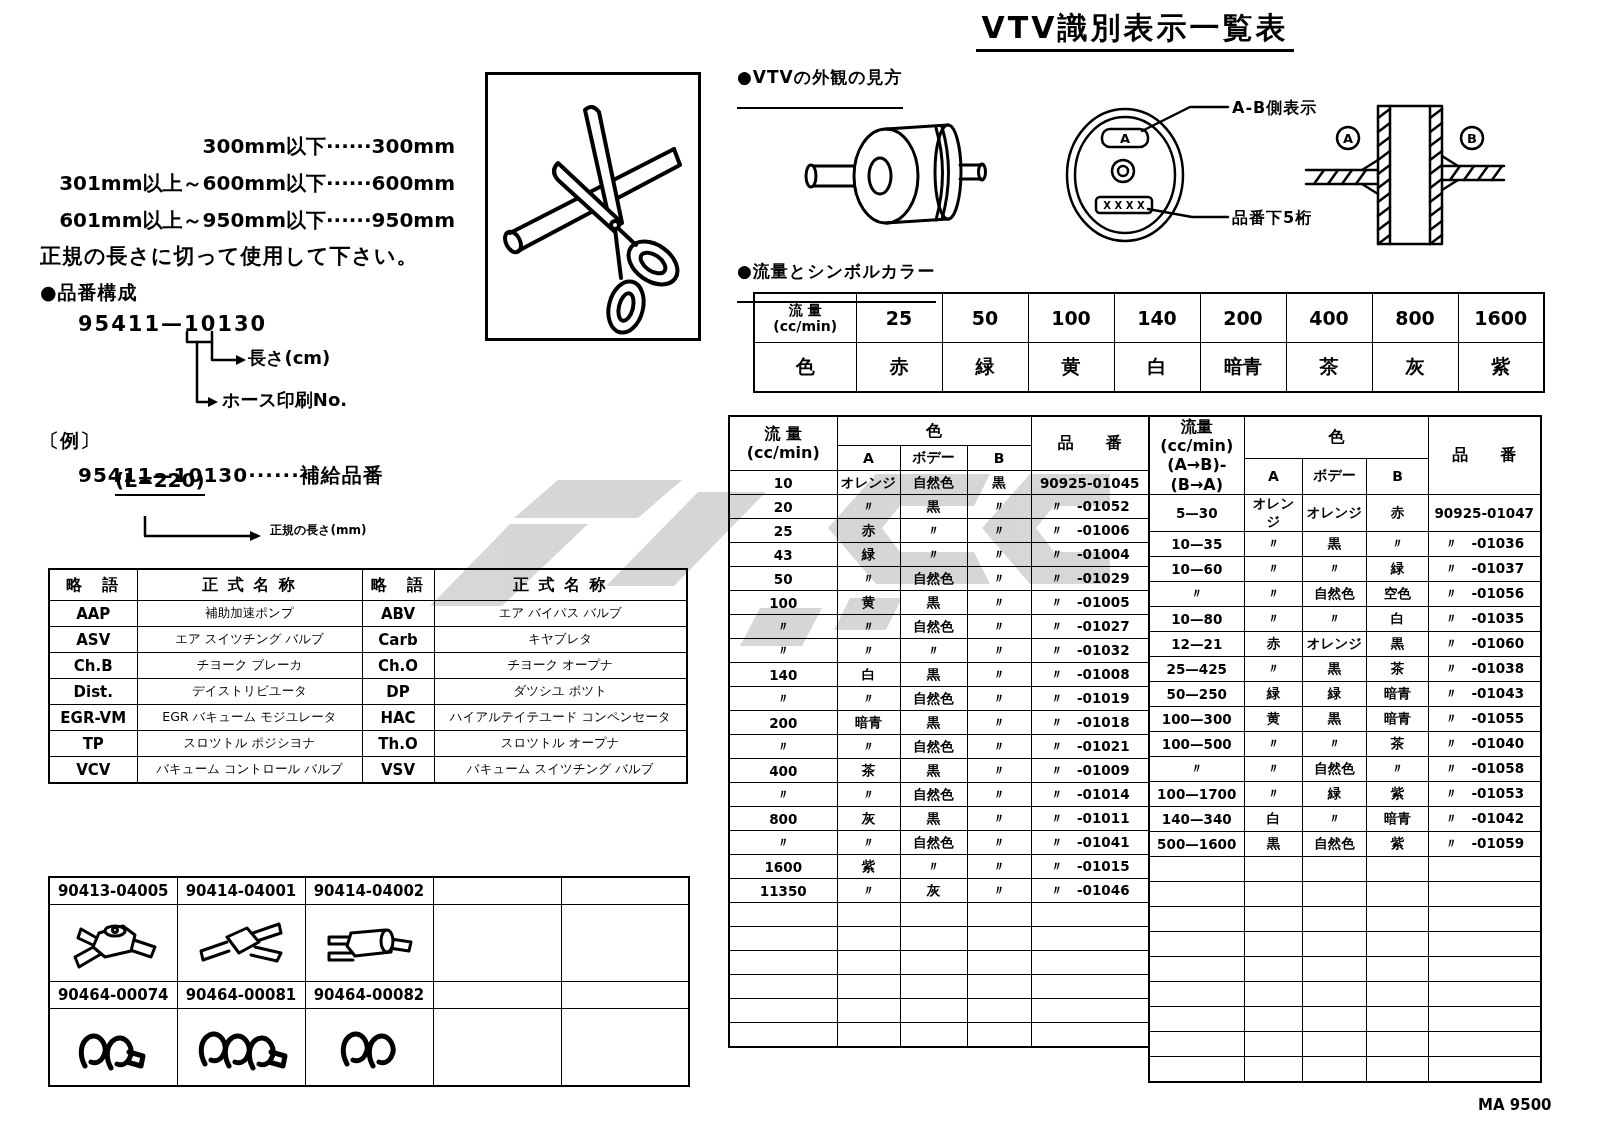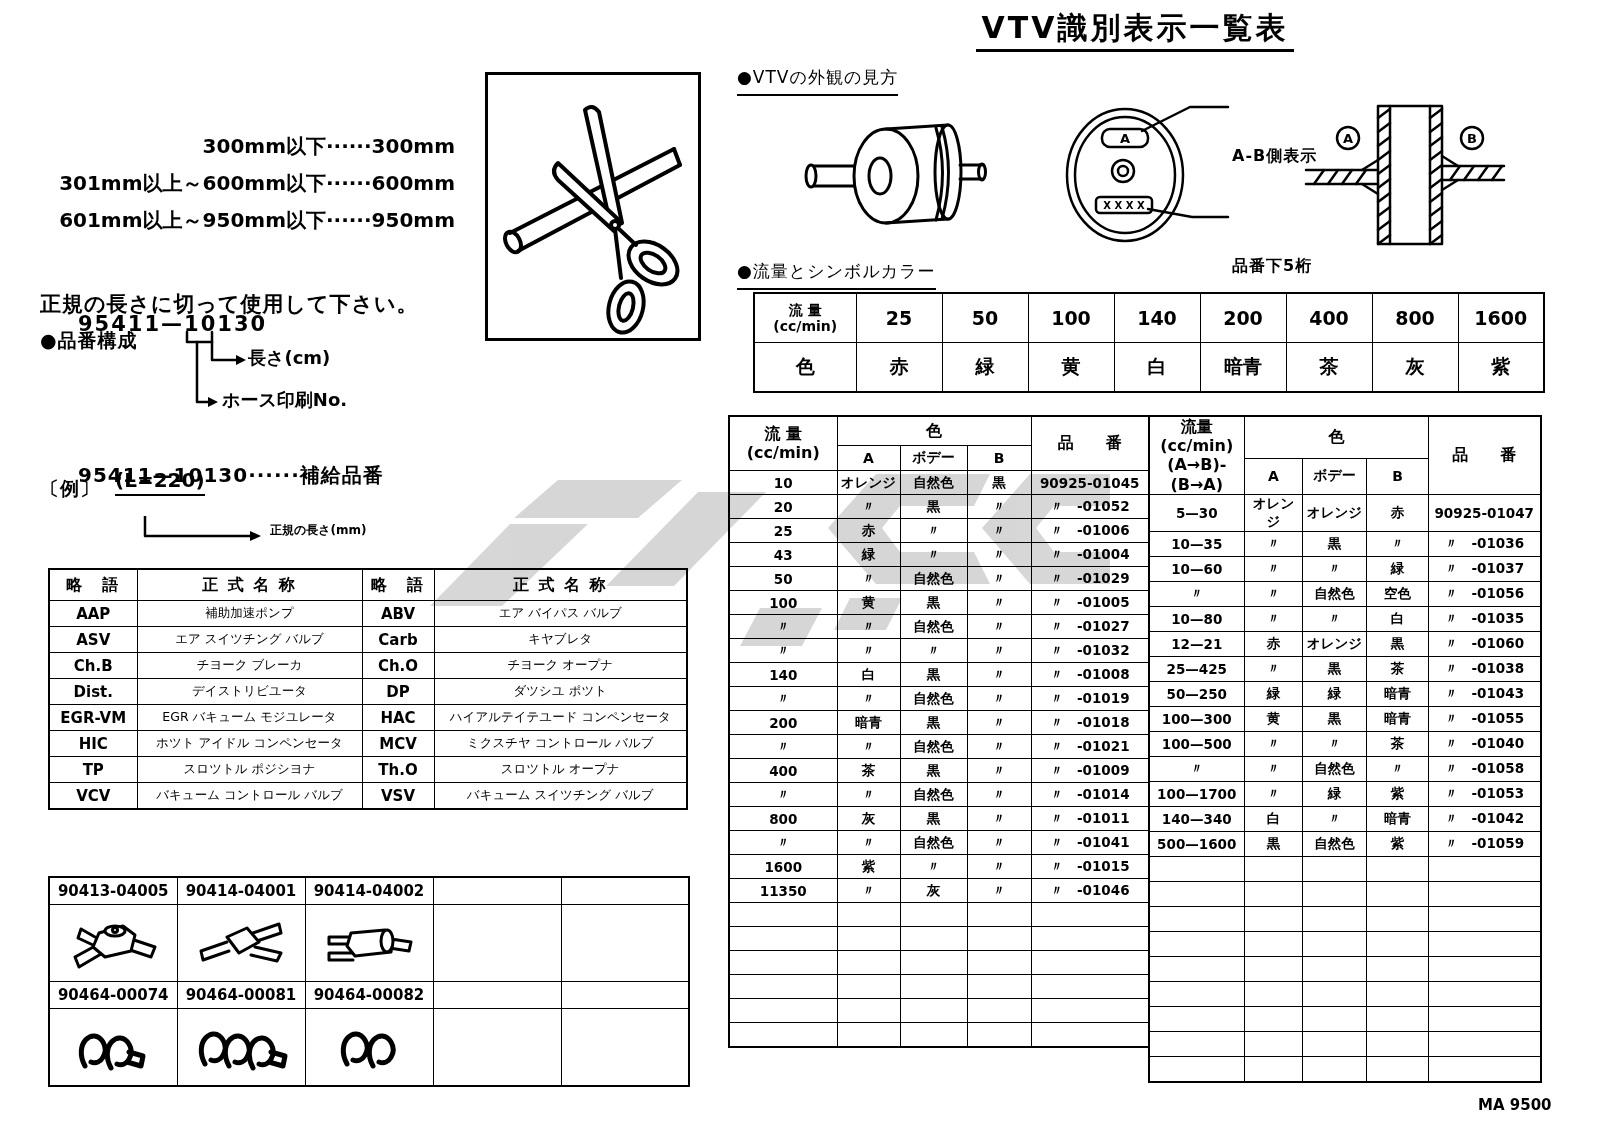--- a/index.html
+++ b/index.html
@@ -1,21 +1,21 @@
 <!DOCTYPE html>
 <html><head>
 <meta charset="utf-8">
 <style>
   html,body{margin:0;padding:0;background:#e8e8e8;}
   .page{position:relative;width:1608px;height:1130px;background:#ffffff;
         font-family:"DejaVu Sans",sans-serif;color:#000;overflow:hidden;}
   .abs{position:absolute;}
   .b{font-weight:bold;}
   .pre{white-space:pre-line;}
-  .jp{letter-spacing:1px;margin-top:48px;}
+  .jp{letter-spacing:1px;}
   
   table{border-collapse:collapse;table-layout:fixed;}
   th,td{border:1.5px solid #000;text-align:center;vertical-align:middle;padding:0 2px;overflow:hidden;}
   .outer{border:2.5px solid #000;}
   
   #flow-table{width:790px;}
   #flow-table td,#flow-table th{height:48px;font-size:19px;font-weight:bold;}
   #flow-table .flow-head{font-size:14px;font-weight:bold;line-height:1.15;}
   
   #abbrev-table{width:638px;}
@@ -32,21 +32,21 @@
   .main-t tbody td{font-size:13.5px;font-weight:bold;}
   #main-left{width:420px;}
   #main-left tbody td{height:23px;}
   #main-right{width:392px;}
   #main-right tbody td{height:24px;}
   .main-t .h1{height:28px;font-size:16px;}
   .main-t .h2{height:24px;font-size:14px;}
   .flow-col{font-size:14px;line-height:1.15;}
   .flow-col-r{font-size:11.5px;line-height:1.2;}
   
-  .heading{font-weight:normal;font-size:17px;border-bottom:2.5px solid #000;padding-bottom:7px;}
+  .heading{font-weight:bold;font-size:17px;border-bottom:2.5px solid #000;padding-bottom:20px;}
   .title{font-weight:bold;font-size:30px;letter-spacing:3px;border-bottom:3.5px solid #000;padding:0 6px 4px 6px;}
   .callout{font-size:16px;font-weight:bold;}
   svg{display:block;}
   .line-art{stroke:#000;fill:none;stroke-linecap:round;stroke-linejoin:round;}
 </style>
 </head>
 <body>
 
 <div class="page">
 
@@ -150,26 +150,20 @@
           <td>Dist.</td>
           <td>デイストリビユータ</td>
           <td>DP</td>
           <td>ダツシユ ポツト</td>
         </tr>
         <tr>
           <td>EGR-VM</td>
           <td>EGR バキューム モジユレータ</td>
           <td>HAC</td>
           <td>ハイアルテイテユード コンペンセータ</td>
-        </tr>
-        <tr>
-          <td>HIC</td>
-          <td>ホツト アイドル コンペンセータ</td>
-          <td>MCV</td>
-          <td>ミクスチヤ コントロール バルブ</td>
         </tr>
         <tr>
           <td>TP</td>
           <td>スロツトル ポジシヨナ</td>
           <td>Th.O</td>
           <td>スロツトル オープナ</td>
         </tr>
         <tr>
           <td>VCV</td>
           <td>バキューム コントロール バルブ</td>

